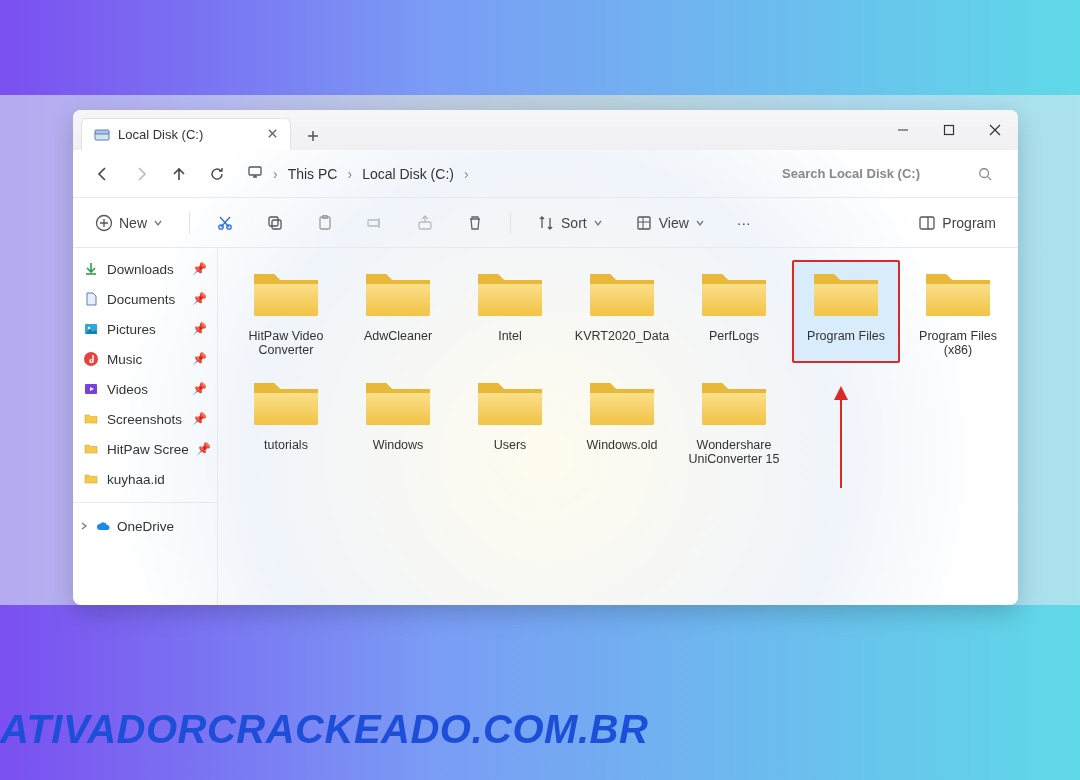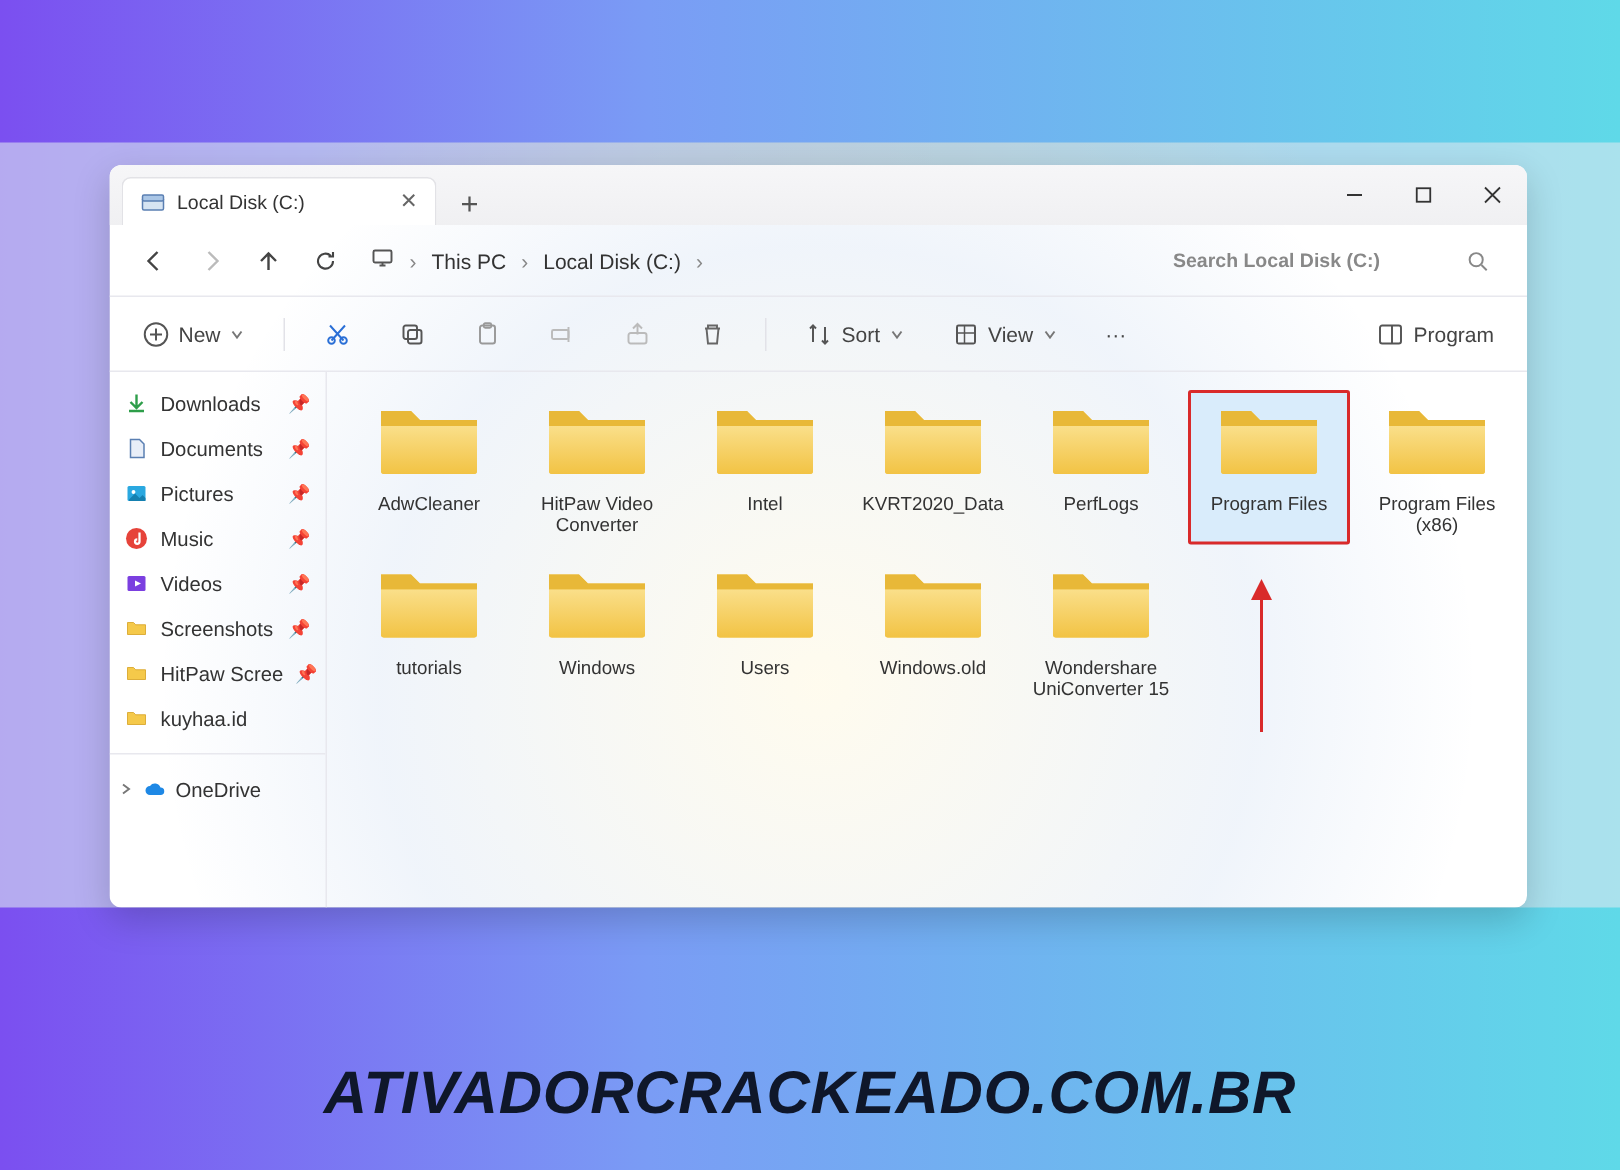--- a/index.html
+++ b/index.html
@@ -30,21 +30,21 @@
   .side-icon { width: 16px; height: 16px; flex-shrink: 0; display: flex; align-items: center; justify-content: center; }
   .side-divider { height: 1px; background: #e8e8ee; margin: 8px 0; }
   .side-tree { display: flex; align-items: center; gap: 6px; height: 30px; padding: 0 6px; cursor: pointer; }
   .content { flex: 1; padding: 12px 14px; overflow: auto; }
   .grid { display: grid; grid-template-columns: repeat(7, 108px); gap: 6px 4px; }
   .item { display: flex; flex-direction: column; align-items: center; text-align: center; font-size: 12.5px; color: #333; padding: 4px 2px 6px; border-radius: 2px; cursor: pointer; position: relative; }
   .item.highlight { background: #d9ecfb; outline: 2px solid #d92a2a; outline-offset: -2px; }
   .folder-icon { width: 72px; height: 56px; margin-bottom: 6px; }
   .arrow-line { position: absolute; width: 2px; background: #d92a2a; }
   .arrow-head { position: absolute; width: 0; height: 0; border-left: 7px solid transparent; border-right: 7px solid transparent; border-bottom: 14px solid #d92a2a; }
-  .watermark { position: absolute; left: 0; right: 0; bottom: 28px; text-align: center; font-weight: 900; font-style: italic; color: #0f172a; font-size: 40px; letter-spacing: 0.5px; font-family: Arial Black, Impact, sans-serif; margin-top: 24px; }
+  .watermark { position: absolute; left: 0; right: 0; bottom: 28px; text-align: left; font-weight: 900; font-style: italic; color: #1d4ed8; font-size: 40px; letter-spacing: 0.5px; font-family: Arial Black, Impact, sans-serif; margin-top: 24px; }
 </style>
 </head>
 <body>
 
 <div class="bg-band"></div>
 
 <div class="window">
 
   <div class="titlebar">
     <div class="tab">
@@ -327,35 +327,35 @@
                 <path d="M4 10 H24 L30 16 H68 V50 Q68 52 66 52 H6 Q4 52 4 50 Z" fill="#f4c549"></path>
                 <path d="M4 10 H24 L30 16 H68 V20 H4 Z" fill="#e8b838"></path>
                 <path d="M4 20 H68 V50 Q68 52 66 52 H6 Q4 52 4 50 Z" fill="url(#g)"></path>
                 <defs>
                   <linearGradient id="g" x1="0" y1="0" x2="0" y2="1">
                     <stop offset="0" stop-color="#fadf8a"></stop>
                     <stop offset="1" stop-color="#f2c344"></stop>
                   </linearGradient>
                 </defs>
               </svg></span>
+            <span>HitPaw Video Converter</span>
+          </div>
+          <div class="item">
+            <span><svg class="folder-icon" viewBox="0 0 72 56">
+                <path d="M4 10 H24 L30 16 H68 V50 Q68 52 66 52 H6 Q4 52 4 50 Z" fill="#f4c549"></path>
+                <path d="M4 10 H24 L30 16 H68 V20 H4 Z" fill="#e8b838"></path>
+                <path d="M4 20 H68 V50 Q68 52 66 52 H6 Q4 52 4 50 Z" fill="url(#g)"></path>
+                <defs>
+                  <linearGradient id="g" x1="0" y1="0" x2="0" y2="1">
+                    <stop offset="0" stop-color="#fadf8a"></stop>
+                    <stop offset="1" stop-color="#f2c344"></stop>
+                  </linearGradient>
+                </defs>
+              </svg></span>
             <span>AdwCleaner</span>
-          </div>
-          <div class="item">
-            <span><svg class="folder-icon" viewBox="0 0 72 56">
-                <path d="M4 10 H24 L30 16 H68 V50 Q68 52 66 52 H6 Q4 52 4 50 Z" fill="#f4c549"></path>
-                <path d="M4 10 H24 L30 16 H68 V20 H4 Z" fill="#e8b838"></path>
-                <path d="M4 20 H68 V50 Q68 52 66 52 H6 Q4 52 4 50 Z" fill="url(#g)"></path>
-                <defs>
-                  <linearGradient id="g" x1="0" y1="0" x2="0" y2="1">
-                    <stop offset="0" stop-color="#fadf8a"></stop>
-                    <stop offset="1" stop-color="#f2c344"></stop>
-                  </linearGradient>
-                </defs>
-              </svg></span>
-            <span>HitPaw Video Converter</span>
           </div>
           <div class="item">
             <span><svg class="folder-icon" viewBox="0 0 72 56">
                 <path d="M4 10 H24 L30 16 H68 V50 Q68 52 66 52 H6 Q4 52 4 50 Z" fill="#f4c549"></path>
                 <path d="M4 10 H24 L30 16 H68 V20 H4 Z" fill="#e8b838"></path>
                 <path d="M4 20 H68 V50 Q68 52 66 52 H6 Q4 52 4 50 Z" fill="url(#g)"></path>
                 <defs>
                   <linearGradient id="g" x1="0" y1="0" x2="0" y2="1">
                     <stop offset="0" stop-color="#fadf8a"></stop>
                     <stop offset="1" stop-color="#f2c344"></stop>

